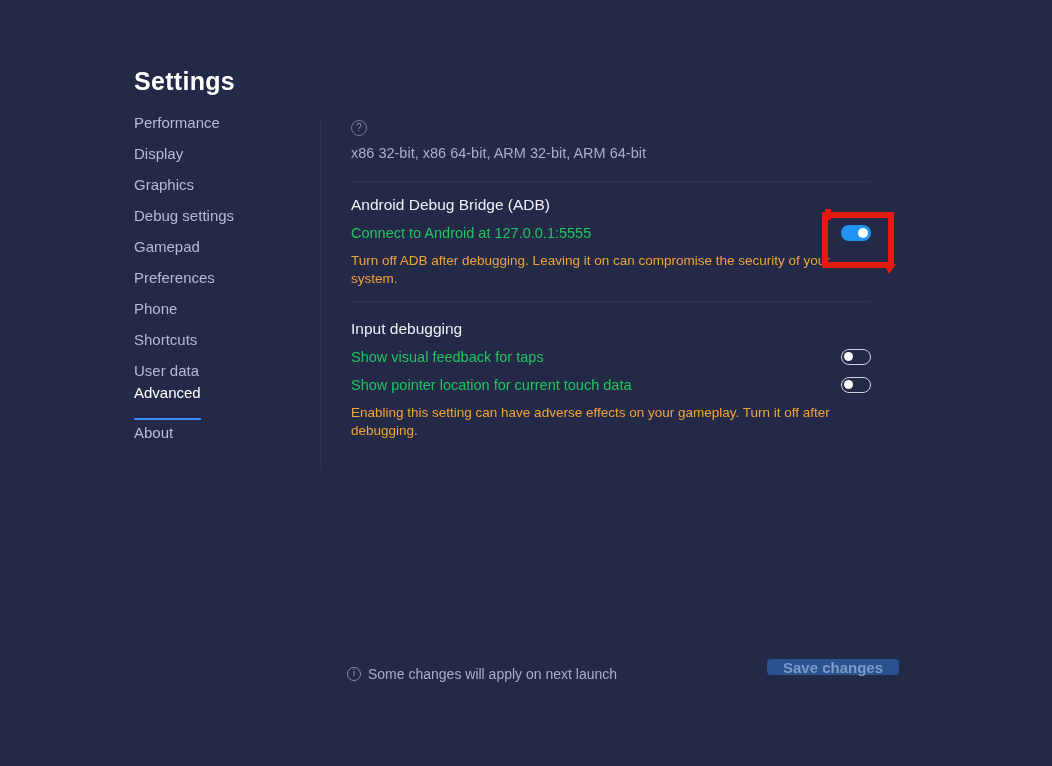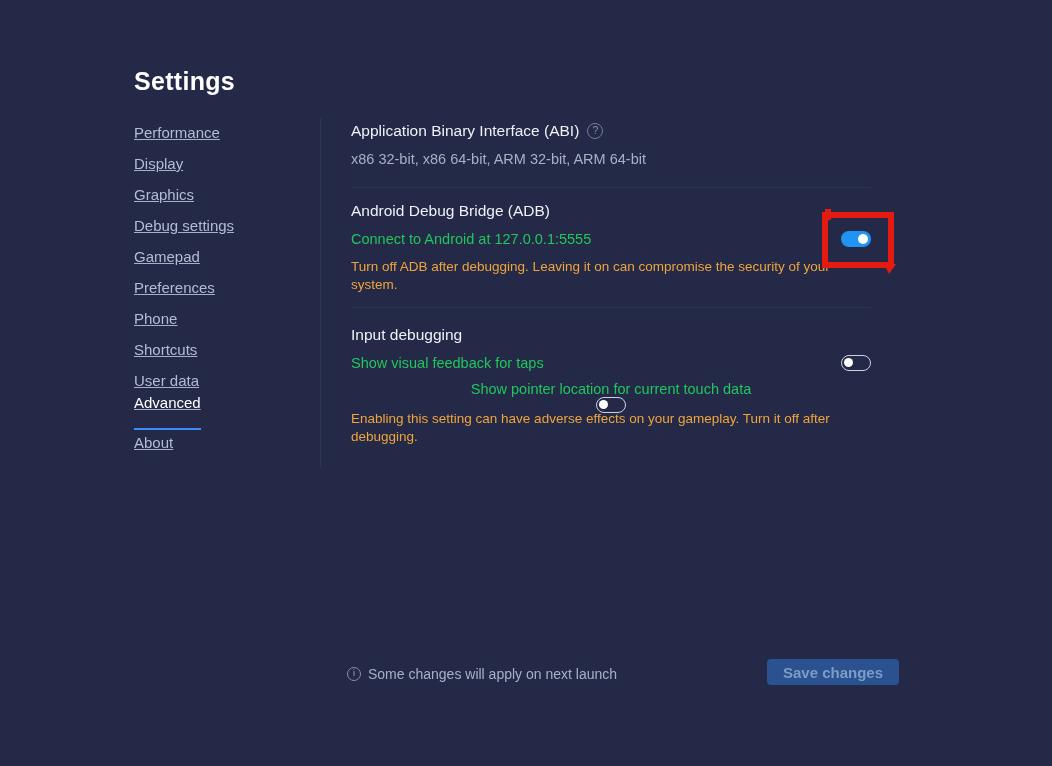--- a/index.html
+++ b/index.html
@@ -21,24 +21,23 @@
     position: absolute;
     left: 95px; top: 67px;
     font-size: 25px;
     font-weight: bold;
     color: #ffffff;
     letter-spacing: 0.3px;
   }
   
   .sidebar {
     position: absolute;
-    left: 95px; top: 117px;
+    left: 95px; top: 107px;
     width: 170px;
     list-style: none;
-    text-decoration: underline;
   }
   .sidebar li {
     height: 31px;
     display: flex;
     align-items: center;
     font-size: 15px;
     color: #b4bcd4;
     cursor: pointer;
   }
   .sidebar li span { display: inline-block; }
@@ -92,21 +91,21 @@
   }
   .h-divider.second { margin-top: 13px; }
   .adb-title { margin-top: 12px; }
   .toggle-row {
     margin-top: 7px;
     height: 20px;
     display: flex;
     align-items: center;
     justify-content: space-between;
   }
-  .toggle-row.gap { margin-top: 8px; flex-direction: column; }
+  .toggle-row.gap { margin-top: 8px; }
   .row-label {
     font-size: 14.5px;
     color: #22c55e;
   }
   .warning {
     margin-top: 9px;
     font-size: 13.5px;
     line-height: 18px;
     color: #efa43d;
   }
@@ -163,21 +162,21 @@
     color: #a8b0c6;
     font-size: 9px;
     line-height: 11.5px;
     text-align: center;
     font-style: normal;
     display: inline-block;
   }
   .save-button {
     position: absolute;
     left: 728px; top: 659px;
-    width: 132px; height: 26px;
+    width: 132px; height: 16px;
     background: #2a5290;
     border: none;
     border-radius: 4px;
     color: #7e9cc5;
     font-family: "Liberation Sans", sans-serif;
     font-size: 15px;
     font-weight: bold;
     cursor: pointer;
   }
 </style>
@@ -222,21 +221,20 @@
     <li>
         <span>About</span>
       </li>
   </ul>
 
   <div class="v-divider"></div>
 
   <div class="main">
 
     <div class="section-title">
-      <span>Application Binary Interface (ABI)</span>
       <span class="help-icon">?</span>
     </div>
     <div class="value-text">x86 32-bit, x86 64-bit, ARM 32-bit, ARM 64-bit</div>
 
     <hr class="h-divider">
 
     <div class="section-title adb-title">
       <span>Android Debug Bridge (ADB)</span>
     </div>
     <div class="toggle-row">

